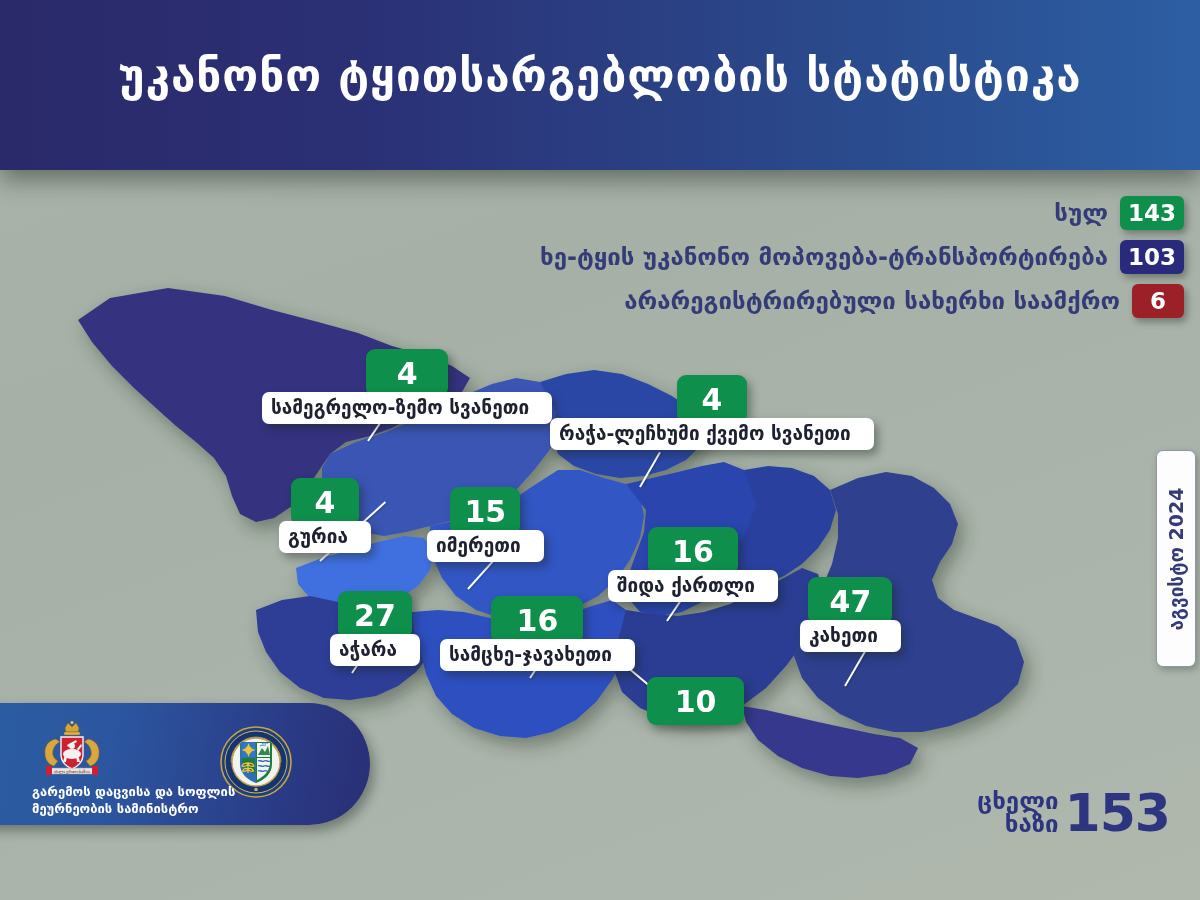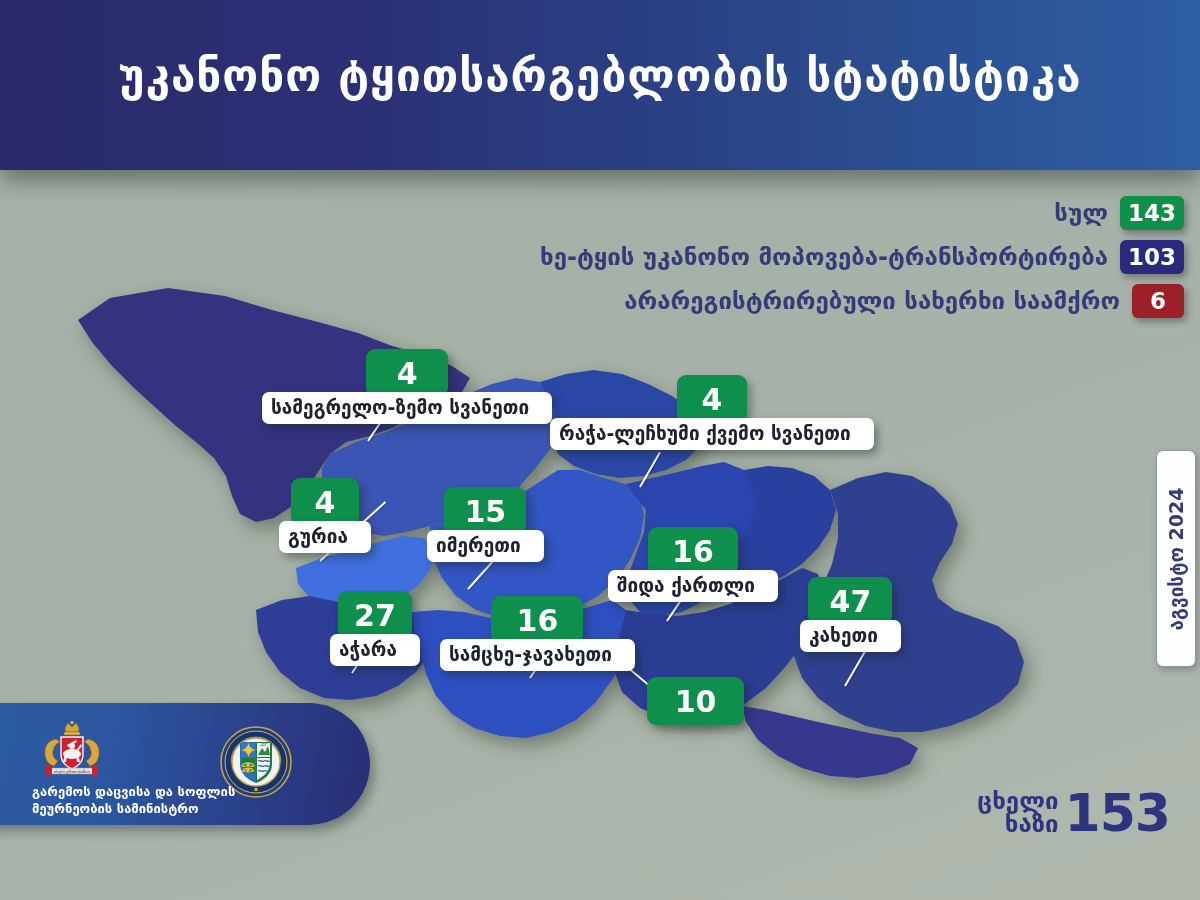--- a/index.html
+++ b/index.html
@@ -297,21 +297,21 @@
     <div class="callout-name">რაჭა-ლეჩხუმი
 ქვემო სვანეთი</div>
   </div>
 
   <div class="callout badge-center" style="left:279px; top:478px;">
     <div class="callout-badge" style="width:68px;">4</div>
     <div class="callout-name">გურია</div>
   </div>
 
   <div class="callout badge-center" style="left:427px; top:487px;">
-    <div class="callout-badge" style="width:82px;">15</div>
+    <div class="callout-badge" style="width:70px;">15</div>
     <div class="callout-name">იმერეთი</div>
   </div>
 
   <div class="callout badge-center" style="left:608px; top:527px;">
     <div class="callout-badge" style="width:90px;">16</div>
     <div class="callout-name">შიდა ქართლი</div>
   </div>
 
   <div class="callout badge-center" style="left:800px; top:577px;">
     <div class="callout-badge" style="width:84px;">47</div>

